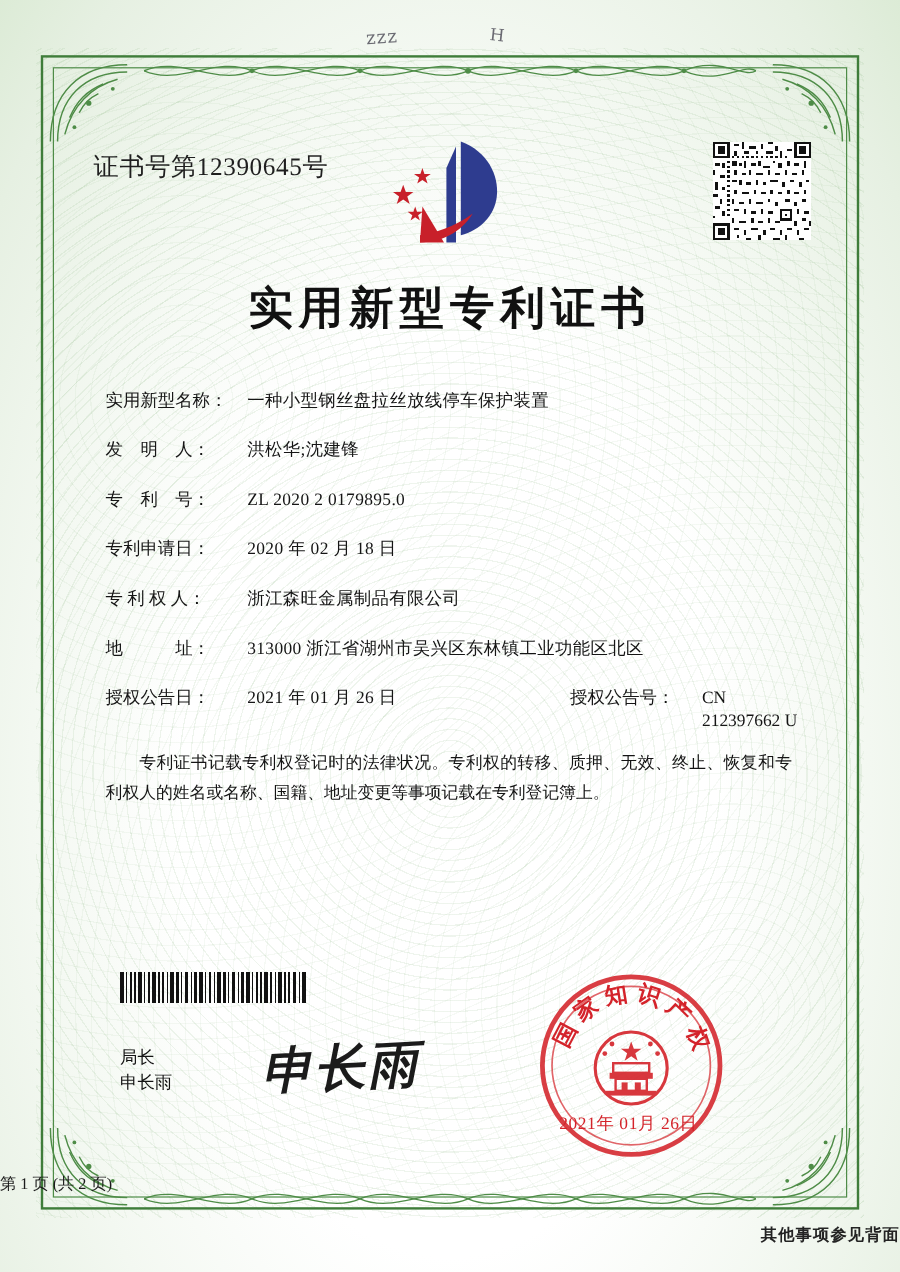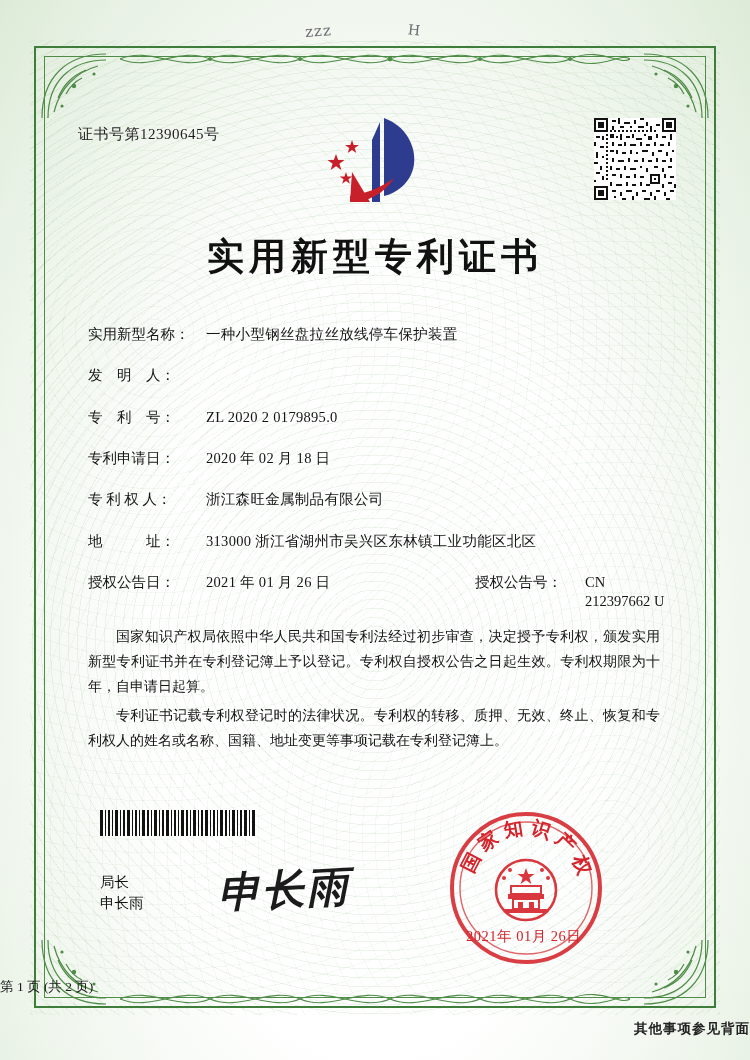--- a/index.html
+++ b/index.html
@@ -83,21 +83,21 @@
     font-size: 15px;
     letter-spacing: 1px;
   }
   .top-scribble.one { left: 305px; transform: rotate(-4deg); }
   .top-scribble.two { left: 408px; transform: rotate(6deg); font-size: 14px;}
 
   
   .cert-number {
     position: absolute;
     left: 78px; top: 125px;
-    font-size: 15px;
+    font-size: 21px;
     letter-spacing: 0.5px;
     color: #1f1f1f;
   }
 
   .logo {
     position: absolute;
     left: 322px; top: 110px;
     width: 104px; height: 104px;
   }
 
@@ -496,20 +496,21 @@
 
   <div class="fields">
 
     <div class="field-row">
       <span class="field-label">实用新型名称：</span>
       <span class="field-value">一种小型钢丝盘拉丝放线停车保护装置</span>
     </div>
 
     <div class="field-row">
       <span class="field-label">发　明　人：</span>
+      <span class="field-value">洪松华;沈建锋</span>
     </div>
 
     <div class="field-row">
       <span class="field-label">专　利　号：</span>
       <span class="field-value">ZL 2020 2 0179895.0</span>
     </div>
 
     <div class="field-row">
       <span class="field-label">专利申请日：</span>
       <span class="field-value">2020 年 02 月 18 日</span>
@@ -528,21 +529,20 @@
     <div class="field-row dual">
       <span class="field-label">授权公告日：</span>
       <span class="field-value">2021 年 01 月 26 日</span>
       <span class="field-label2">授权公告号：</span>
       <span class="field-value2">CN 212397662 U</span>
     </div>
 
   </div>
 
   <div class="body-text">
-    <p>国家知识产权局依照中华人民共和国专利法经过初步审查，决定授予专利权，颁发实用新型专利证书并在专利登记簿上予以登记。专利权自授权公告之日起生效。专利权期限为十年，自申请日起算。</p>
     <p>专利证书记载专利权登记时的法律状况。专利权的转移、质押、无效、终止、恢复和专利权人的姓名或名称、国籍、地址变更等事项记载在专利登记簿上。</p>
   </div>
 
   <div class="barcode">
     <svg width="158" height="26" viewBox="0 0 158 26" shape-rendering="crispEdges">
       <g fill="#111111">
         <rect x="0" y="0" width="3" height="26"></rect>
           <rect x="5" y="0" width="1" height="26"></rect>
         <rect x="8" y="0" width="2" height="26"></rect>
           <rect x="12" y="0" width="1" height="26"></rect>

